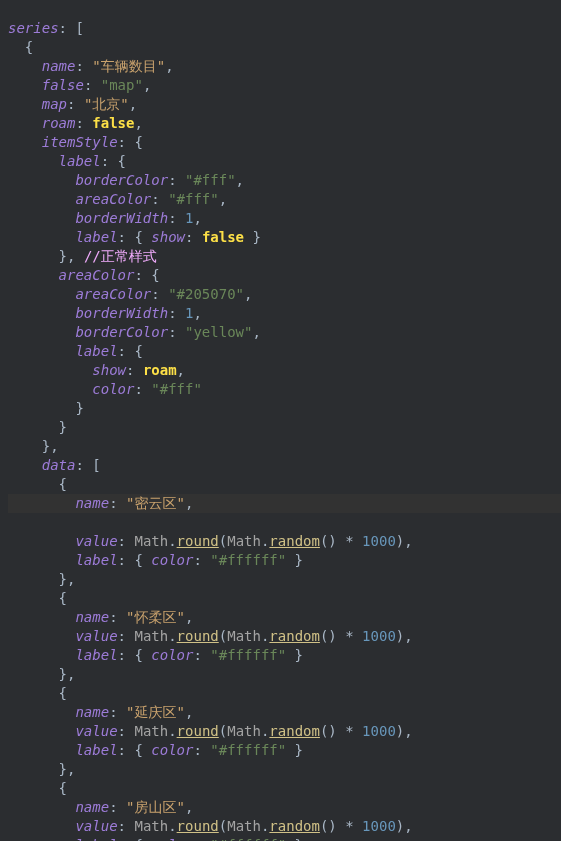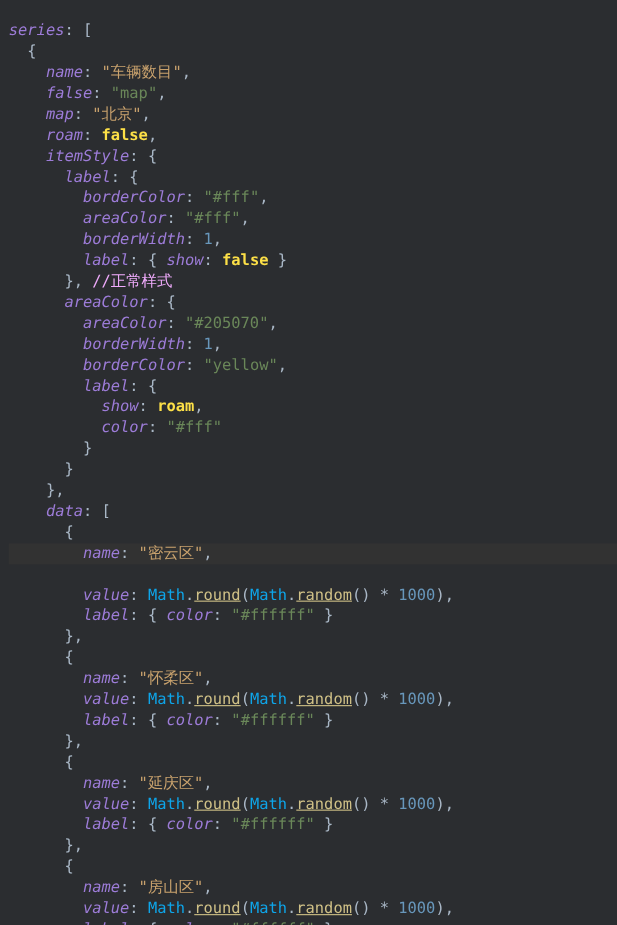--- a/index.html
+++ b/index.html
@@ -15,21 +15,21 @@
   pre{margin:0;padding:0;white-space:pre;}
   code{display:block;padding:0 0 0 8px;}
   .k-prop{color:#9d7cd8;font-style:italic;}               
   .k-literal{color:#fde047;font-weight:bold;} 
   .k-string{color:#6a8759;}             
   .k-str-yellow{color:#c9a26d;}         
   .k-num{color:#6897bb;}                
   .k-fn{color:#d0c187;text-decoration:underline;}                 
   .k-comment{color:#f0abfc;}
   .punct{color:#a9b7c6;}
-  .obj{color:#0ea5e9;}
+  .obj{color:#a3a3a3;}
   .hl-line{
     background:#323232;
     display:block;
     width:100%;
   }
   
 </style>
 </head>
 <body>
 

